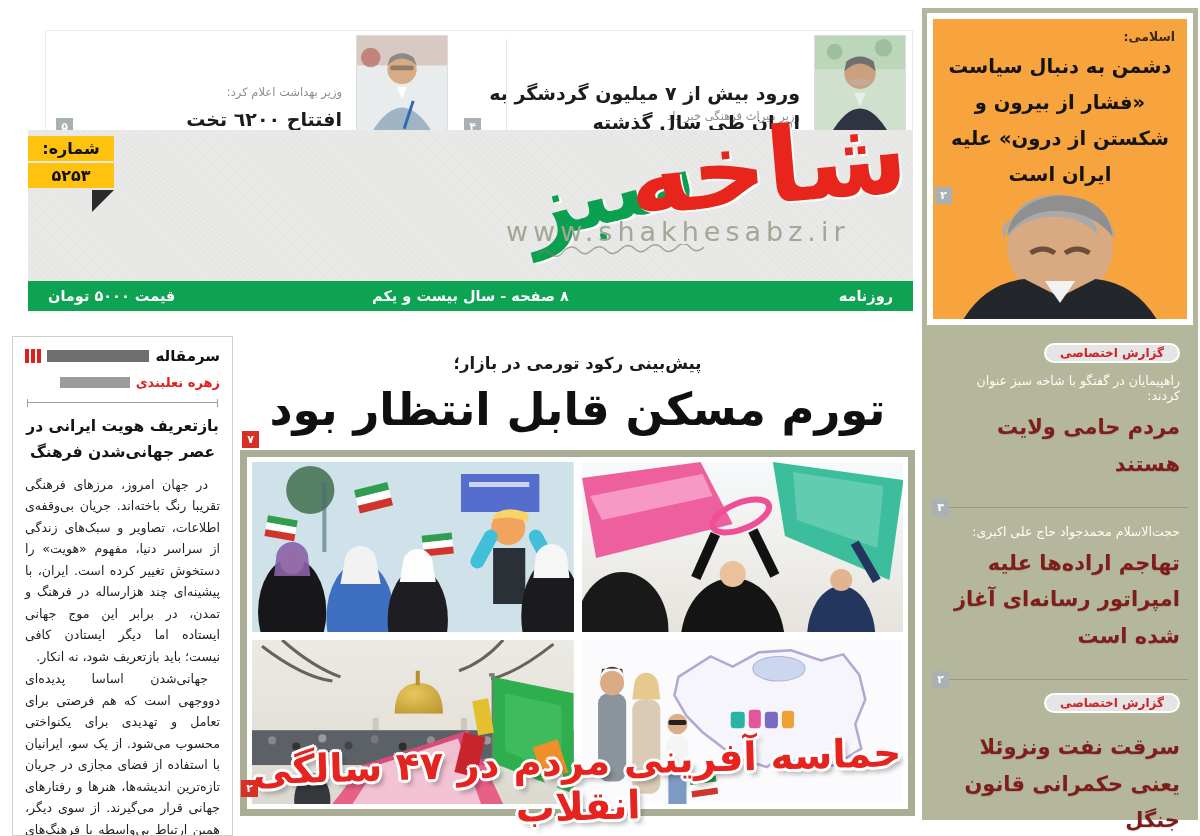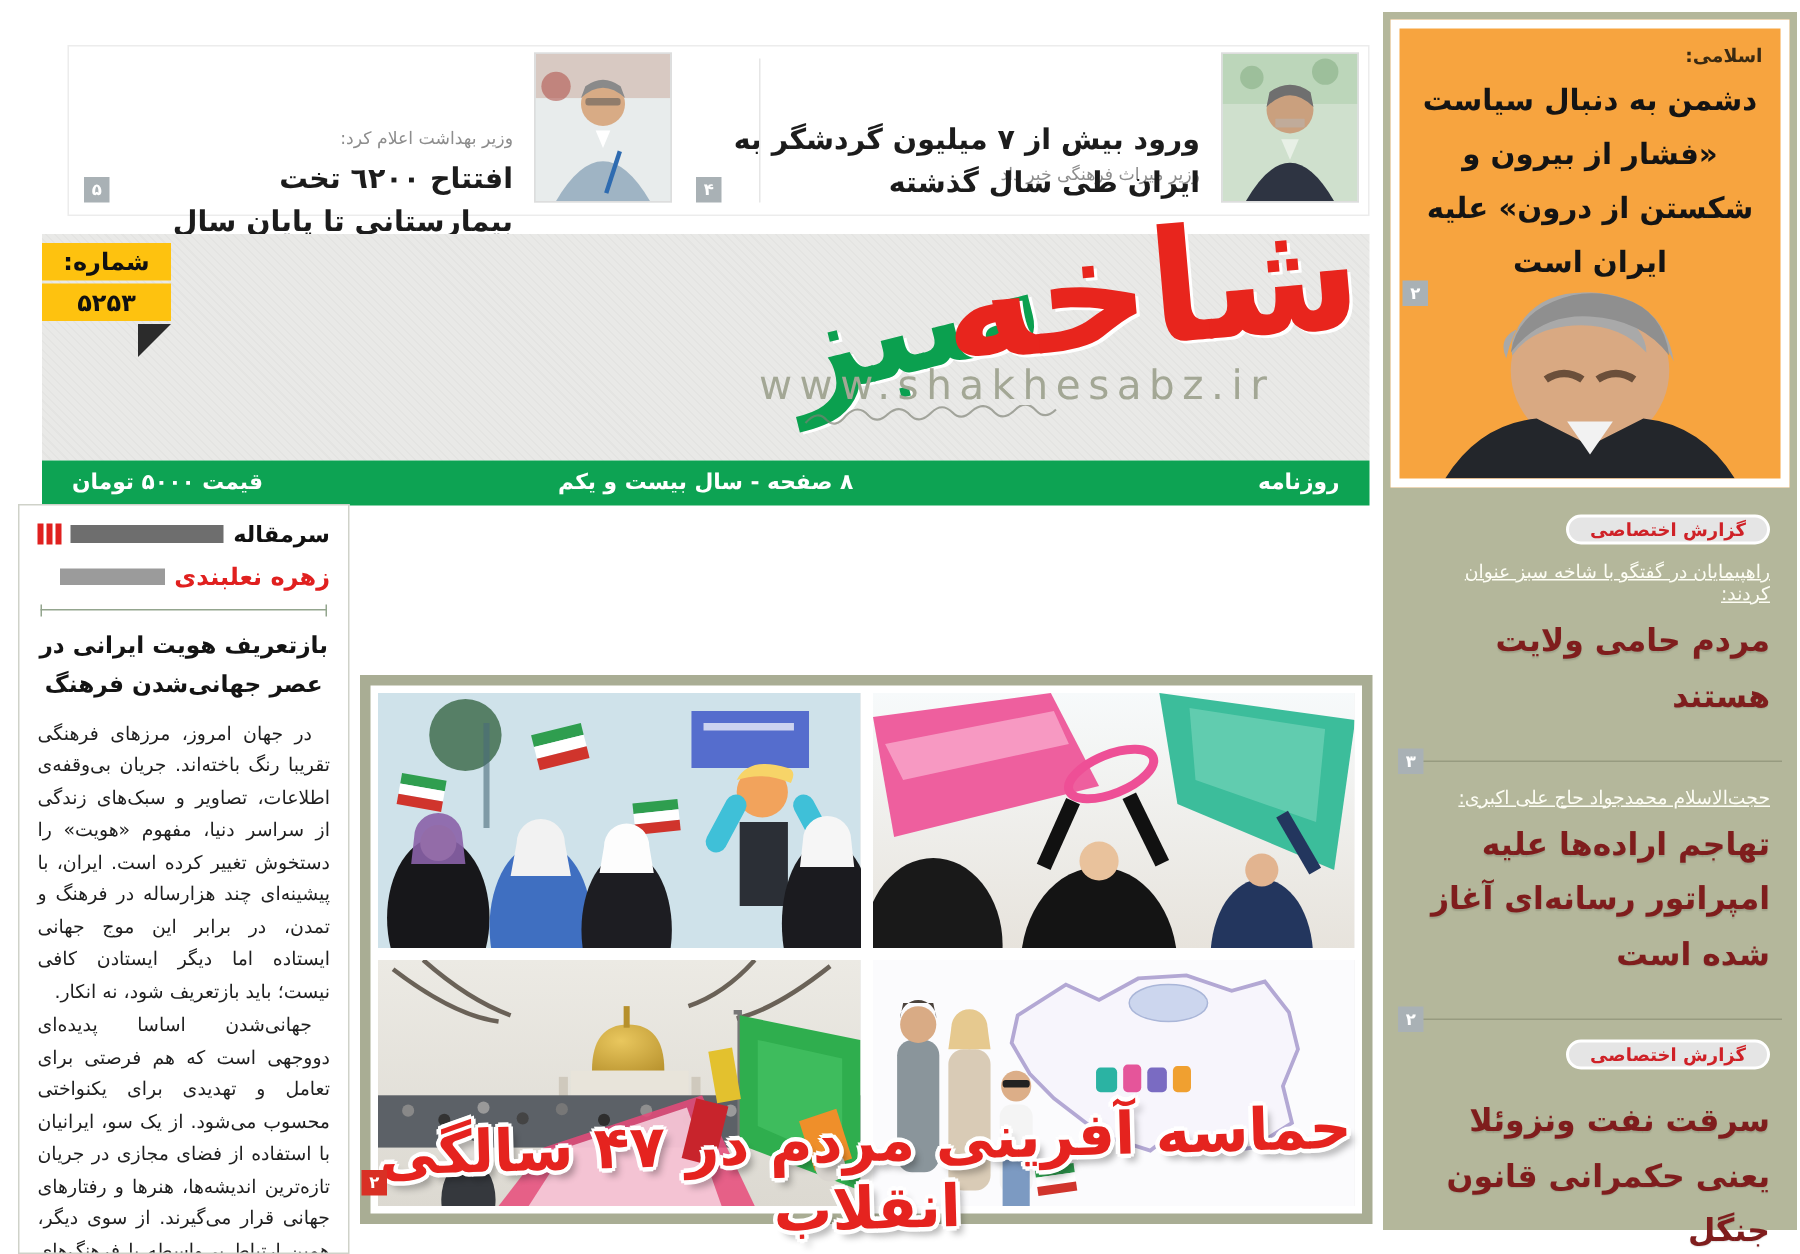--- a/index.html
+++ b/index.html
@@ -20,21 +20,21 @@
   .tn-tourism .tn-kicker { top:28px;margin-top:48px; }
   .tn-hospital .tn-kicker { top:52px; }
   .tn-headline { position:absolute; right:6px; left:24px; color:#1c1c1c; font-weight:bold; font-size:19px; line-height:1.55; text-align:right; }
   .tn-tourism .tn-headline { top:46px; }
   .tn-hospital .tn-headline { top:72px; left:30px; }
   .pg-badge { width:17px; height:17px; background:#a9b1b5; color:#fff; font-size:11px; font-weight:bold; display:flex; align-items:center; justify-content:center; }
   .pg-badge.red { background:#d93025; }
   .tn-item .pg-badge { position:absolute; bottom:6px; left:6px; }
 
   
-  .masthead { position:absolute; left:28px; top:156px; width:885px; height:151px;
+  .masthead { position:absolute; left:28px; top:130px; width:885px; height:151px;
     background:#e9e9e7;
     background-image:repeating-linear-gradient(45deg, rgba(0,0,0,.025) 0 1px, transparent 1px 4px); }
   .mh-issue { position:absolute; left:0; top:6px; width:86px; }
   .mh-issue-row { background:#fec20f; color:#111; font-weight:bold; font-size:16px; text-align:center; padding:3px 6px; margin-bottom:2px; }
   .mh-fold { width:0; height:0; border-top:22px solid #2b2b2b; border-right:22px solid transparent; }
   .mh-logo { position:absolute; right:0; top:-4px; width:420px; height:150px; pointer-events:none; }
   .logo-red  { position:absolute; right:6px; top:-20px; color:#e8251d; font-weight:bold; font-size:104px; transform:rotate(-5deg); text-shadow:2px 2px 0 #fff; }
   .logo-green{ position:absolute; right:218px; top:16px; color:#0ba04f; font-weight:bold; font-size:86px; transform:rotate(-14deg); text-shadow:2px 2px 0 #fff; }
   .logo-slogan { position:absolute; right:190px; top:118px; opacity:.65; }
   .mh-site { position:absolute; left:478px; top:86px; color:#a3a795; font-size:27px; letter-spacing:5px; direction:ltr; }
@@ -46,33 +46,33 @@
   .right-col { position:absolute; left:922px; top:8px; width:276px; height:812px; background:#b4b79b; }
   .lead-box { position:relative; margin:5px; height:312px; background:#f7a43f; border:6px solid #fff; overflow:hidden; }
   .lb-kicker { position:absolute; right:12px; top:10px; color:#3a2a12; font-weight:bold; font-size:12.5px; }
   .lb-headline { position:absolute; right:12px; left:12px; top:30px; color:#141414; font-weight:bold; font-size:19.5px; line-height:1.85; text-align:center; }
   .lb-portrait { position:absolute; left:0; right:0; bottom:0; height:150px; }
   .lb-portrait svg { display:block; width:100%; height:100%; }
   .lead-box .pg-badge { position:absolute; left:2px; top:168px; }
 
   .sb-item { position:relative; margin:0 10px; padding:12px 8px 24px; border-bottom:1px solid #979b80; }
   .sb-tag { display:inline-block; background:#e5e5e5; border:2px solid #fff; border-radius:11px; color:#cf2127; font-weight:bold; font-size:12px; padding:1px 14px; margin-bottom:6px; }
-  .sb-kicker { color:#fdfdf4; font-size:12.5px; margin:4px 0 6px;text-decoration:underline; }
+  .sb-kicker { color:#fdfdf4; font-size:12.5px; margin:4px 0 6px; }
   .sb-headline { color:#7f1d1d; font-weight:bold; font-size:21px; line-height:1.75; text-shadow:0 1px 1px rgba(0,0,0,.12); }
   .sb-item .pg-badge { position:absolute; left:0; bottom:-9px; }
 
   
   .editorial { position:absolute; left:12px; top:336px; width:221px; height:500px; background:#fff; border:1px solid #cfd2c9; padding:10px 12px; overflow:hidden; }
   .ed-head { display:flex; align-items:center; gap:6px;text-align:center; }
   .ed-title-word { font-weight:bold; font-size:15px; color:#111; white-space:nowrap; }
   .ed-bar { flex:1; height:12px; background:#6e6e6e; }
   .ed-stripes { display:flex; gap:2px; }
   .ed-stripes i { display:block; width:4px; height:14px; background:#e0201f; }
   .ed-author-row { display:flex; align-items:center; gap:6px; margin-top:10px; }
-  .ed-author { color:#e0201f; font-weight:bold; font-size:16px; white-space:nowrap; }
+  .ed-author { color:#e0201f; font-weight:bold; font-size:13px; white-space:nowrap; }
   .ed-author-bar { width:70px; height:11px; background:#9b9b9b; }
   .ed-rule { position:relative; margin:12px 2px 10px; border-top:1px solid #93a58e; }
   .ed-rule::before, .ed-rule::after { content:""; position:absolute; top:-4px; width:1px; height:8px; background:#93a58e; }
   .ed-rule::before { right:0; } .ed-rule::after { left:0; }
   .ed-title { text-align:center; font-weight:bold; font-size:15.5px; line-height:1.7; color:#141414; margin-bottom:8px; }
   .ed-body p { text-align:justify; font-size:12.6px; line-height:21.5px; color:#1f1f1f; text-indent:12px; margin-bottom:1px; }
 
   
   .main-story { position:absolute; left:240px; top:342px; width:675px; height:106px; text-align:center; }
   .ms-kicker { font-weight:bold; font-size:16.5px; color:#1b1b1b; margin-top:12px; }
@@ -217,20 +217,25 @@
     </div>
     <div class="ed-rule"></div>
     <div class="ed-title">بازتعریف هویت ایرانی در عصر جهانی‌شدن فرهنگ</div>
     <div class="ed-body">
       <p>در جهان امروز، مرزهای فرهنگی تقریبا رنگ باخته‌اند. جریان بی‌وقفه‌ی اطلاعات، تصاویر و سبک‌های زندگی از سراسر دنیا، مفهوم «هویت» را دستخوش تغییر کرده است. ایران، با پیشینه‌ای چند هزارساله در فرهنگ و تمدن، در برابر این موج جهانی ایستاده اما دیگر ایستادن کافی نیست؛ باید بازتعریف شود، نه انکار.</p>
       <p>جهانی‌شدن اساسا پدیده‌ای دووجهی است که هم فرصتی برای تعامل و تهدیدی برای یکنواختی محسوب می‌شود. از یک سو، ایرانیان با استفاده از فضای مجازی در جریان تازه‌ترین اندیشه‌ها، هنرها و رفتارهای جهانی قرار می‌گیرند. از سوی دیگر، همین ارتباط بی‌واسطه با فرهنگ‌های خارجی، گاه به فرسایش هویت ملی منجر می‌شود؛ جایی که زبان فارسی در گفت‌وگوهای روزمره رنگ می‌بازد، پوشش‌های سنتی به حاشیه می‌روند و ارزش‌های جمع‌گرایانه جای خود را به فردگرایی می‌دهند.</p>
 
     </div>
   </div>
 
+  <div class="main-story">
+    <div class="ms-kicker">پیش‌بینی رکود تورمی در بازار؛</div>
+    <div class="ms-headline">تورم مسکن قابل انتظار بود</div>
+    <span class="pg-badge red">۷</span>
+  </div>
 
   <div class="photo-grid">
     <div class="pg-inner">
 
       <div class="cell">
         <svg viewBox="0 0 320 170" preserveAspectRatio="none">
           <defs>
               <linearGradient id="skyA" x1="0" y1="0" x2="0" y2="1">
             <stop offset="0" stop-color="#f7fafb"></stop>
                 <stop offset="1" stop-color="#e7e3dc"></stop>

